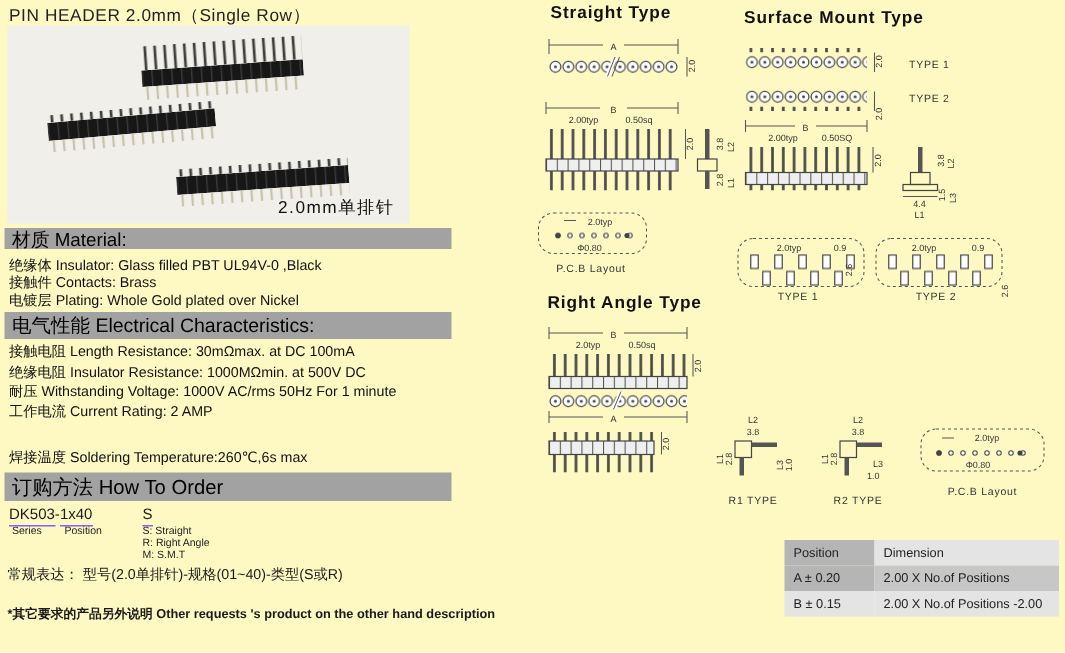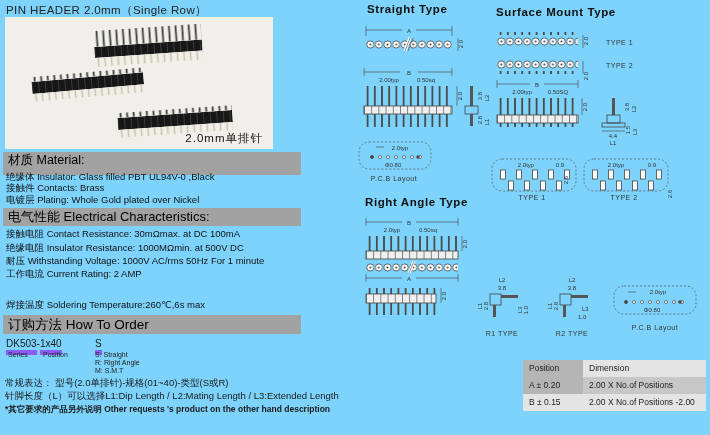--- a/index.html
+++ b/index.html
@@ -1,29 +1,29 @@
 <!DOCTYPE html>
 <html><head>
 <meta charset="utf-8">
 <style>
   html,body{margin:0;padding:0;background:#fff;}
-  .page{position:relative;width:710px;height:435px;background:#7dd3fc;overflow:hidden;
+  .page{position:relative;width:710px;height:435px;background:#fef9c3;overflow:hidden;
         font-family:"Liberation Sans","DejaVu Sans",sans-serif;color:#1a1a1a;}
   .abs{position:absolute;}
   .page-title{left:6px;top:3px;font-size:11.5px;letter-spacing:.4px;color:#222;}
   .photo{left:5px;top:17px;width:268px;height:132px;background:#f0efea;}
   .photo-caption{position:absolute;right:10px;bottom:3px;font-size:11.5px;letter-spacing:1px;color:#111;}
   .bar{left:3px;width:298px;background:#a2a2a2;color:#000;padding-left:5px;box-sizing:border-box;}
-  .bar1{top:152px;height:23px;font-size:12.5px;line-height:17px;}
+  .bar1{top:152px;height:14px;font-size:12.5px;line-height:17px;}
   .bar2{top:208px;height:18px;font-size:13px;line-height:18px;}
   .bar3{top:315px;height:19px;font-size:13.5px;line-height:19px;}
   .ln{left:6px;font-size:9.5px;white-space:nowrap;color:#111;}
   .dwt{font-weight:bold;font-size:11.5px;letter-spacing:.6px;color:#111;}
   .code-row{left:6px;top:338px;font-size:10px;}
-  .u{border-bottom:5px solid #8b5cf6;padding-bottom:1px;}
+  .u{border-bottom:1px solid #8b5cf6;padding-bottom:1px;}
   .code-s{left:95px;top:338px;font-size:10px;}
   .tiny{font-size:7px;color:#222;white-space:nowrap;}
   .note1{left:5px;top:377px;font-size:9.5px;white-space:nowrap;}
   .note2{left:5px;top:390px;font-size:9.5px;white-space:nowrap;}
   .note3{left:5px;top:404px;font-size:8.5px;white-space:nowrap;font-weight:bold;}
   svg text{font-family:"Liberation Sans","DejaVu Sans",sans-serif;fill:#333;}
   .dims{font-size:6px;}
   .cap{font-size:7px;letter-spacing:.5px;}
   .dimline{stroke:#555;stroke-width:.7;}
   .outline{fill:none;stroke:#444;stroke-width:.8;}
@@ -113,41 +113,40 @@
     </svg>
     <span class="photo-caption">2.0mm单排针</span>
   </div>
 
   <div class="abs bar bar1">材质 Material:</div>
   <div class="abs ln" style="top:171px">绝缘体 Insulator: Glass filled PBT UL94V-0 ,Black</div>
   <div class="abs ln" style="top:182px">接触件 Contacts: Brass</div>
   <div class="abs ln" style="top:194px">电镀层 Plating: Whole Gold plated over Nickel</div>
 
   <div class="abs bar bar2">电气性能 Electrical Characteristics:</div>
-  <div class="abs ln" style="top:228px">接触电阻 Contact Resistance: 30mΩmax. at DC 100mA</div>
+  <div class="abs ln" style="top:228px">接触电阻 Length Resistance: 30mΩmax. at DC 100mA</div>
   <div class="abs ln" style="top:242px">绝缘电阻 Insulator Resistance: 1000MΩmin. at 500V DC</div>
   <div class="abs ln" style="top:255px">耐压 Withstanding Voltage: 1000V AC/rms 50Hz For 1 minute</div>
   <div class="abs ln" style="top:268px">工作电流 Current Rating: 2 AMP</div>
   <div class="abs ln" style="top:299px">焊接温度 Soldering Temperature:260℃,6s max</div>
 
   <div class="abs bar bar3">订购方法 How To Order</div>
   <div class="abs code-row">
     <span class="u">DK503</span><span>-</span><span class="u">1x40</span>
   </div>
   <div class="abs code-s">
     <span class="u">S</span>
   </div>
   <div class="abs tiny" style="left:8px;top:351px">Series</div>
   <div class="abs tiny" style="left:43px;top:351px">Position</div>
   <div class="abs tiny" style="left:95px;top:351px">S: Straight</div>
   <div class="abs tiny" style="left:95px;top:359px">R: Right Angle</div>
   <div class="abs tiny" style="left:95px;top:367px">M: S.M.T</div>
 
   <div class="abs note1">常规表达： 型号(2.0单排针)-规格(01~40)-类型(S或R)</div>
-  <div class="abs note2">针脚长度（L）可以选择L1:Dip Length / L2:Mating Length / L3:Extended Length</div>
   <div class="abs note3">*其它要求的产品另外说明 Other requests 's product on the other hand description</div>
 
   <div class="abs dwt" style="left:367px;top:3px">Straight Type</div>
   <div class="abs dwt" style="left:496px;top:6px">Surface Mount Type</div>
   <div class="abs dwt" style="left:365px;top:196px">Right Angle Type</div>
 
   <svg class="abs" style="left:356px;top:20px" width="150" height="170" viewBox="0 0 150 170">
     <line class="dimline" x1="10" y1="10" x2="46" y2="10"></line>
       <line class="dimline" x1="60" y1="10" x2="96" y2="10"></line>
     <line class="dimline" x1="10" y1="6" x2="10" y2="16"></line>

